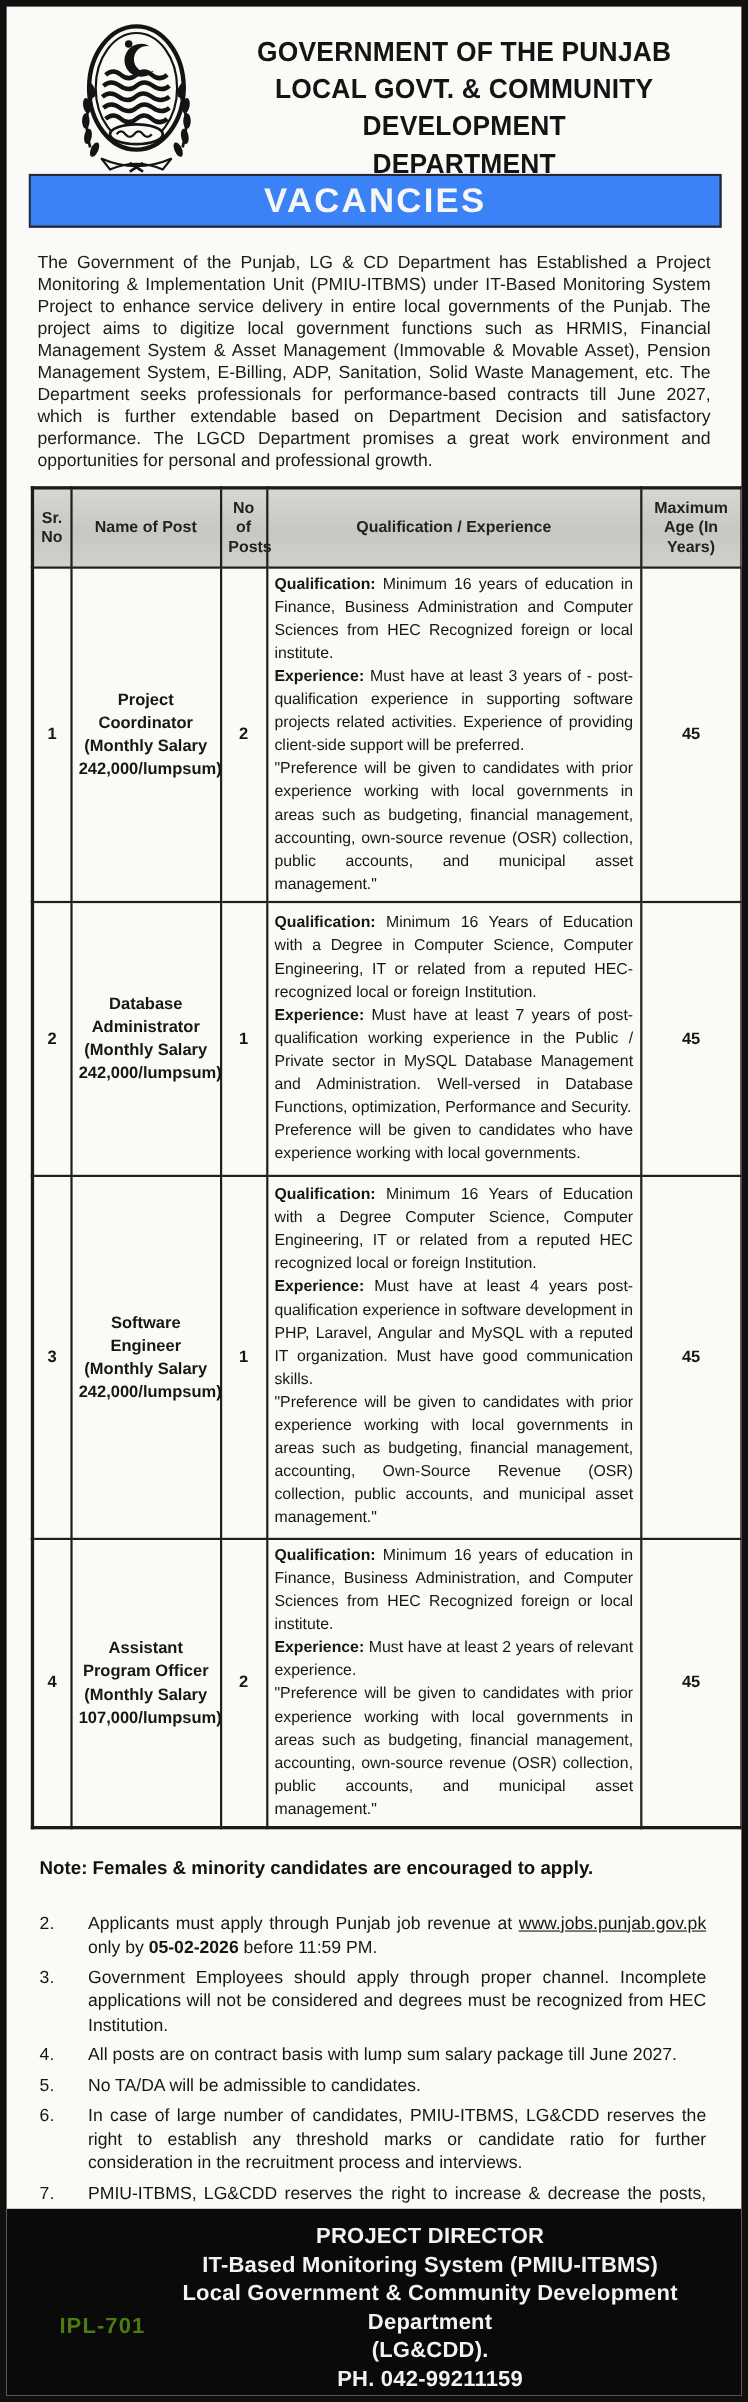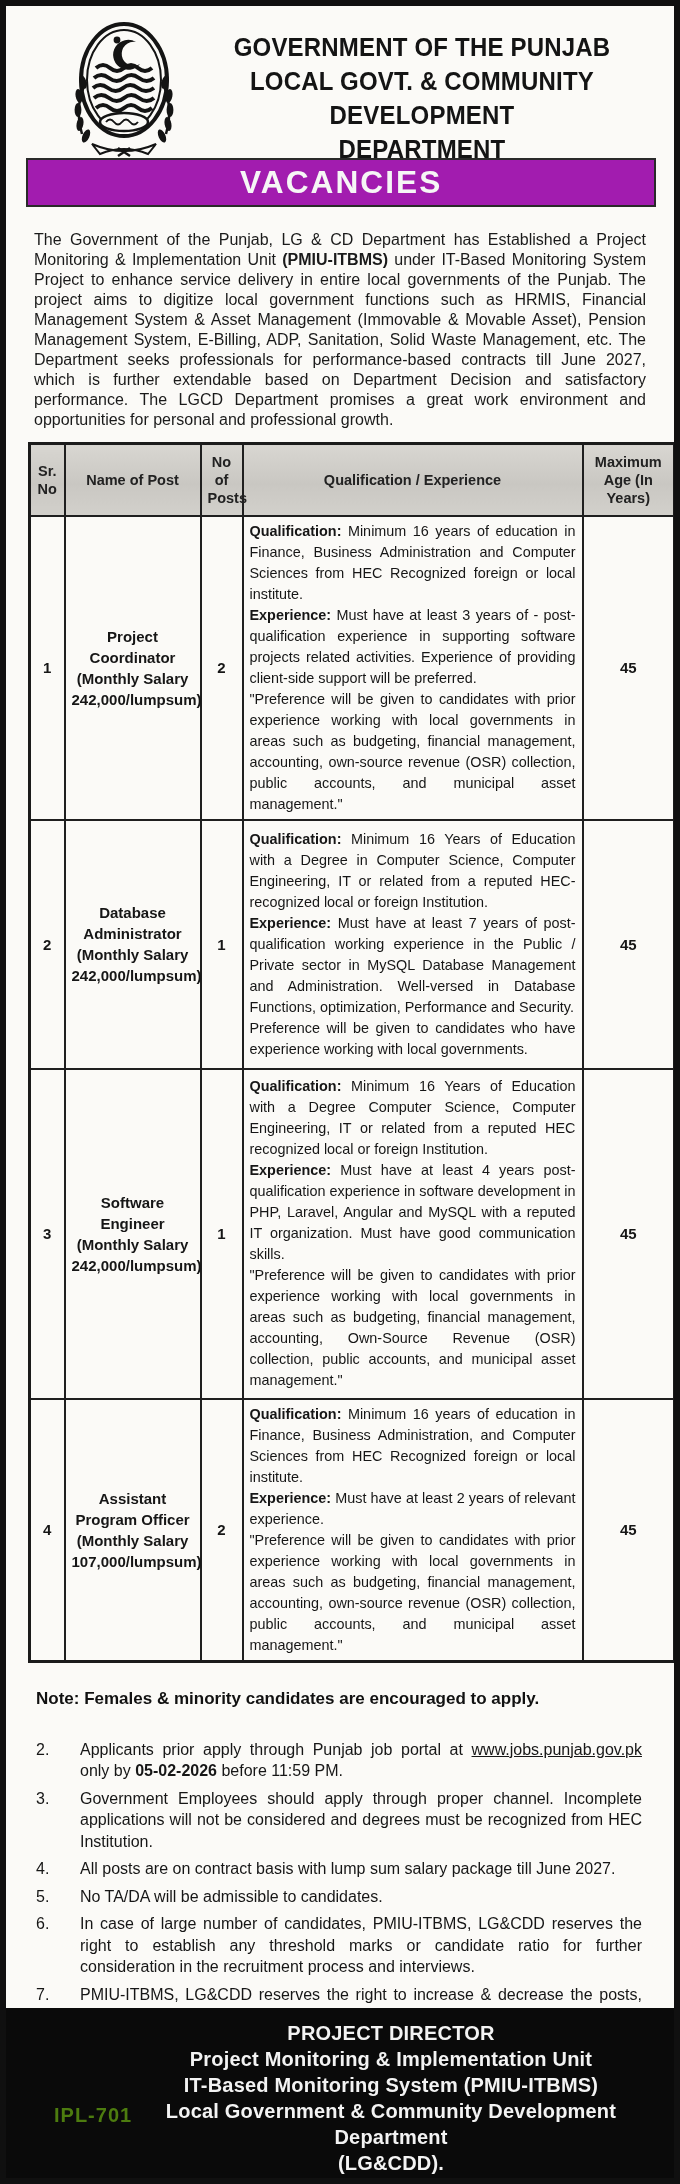--- a/index.html
+++ b/index.html
@@ -12,34 +12,34 @@
   
   .masthead { display:flex; padding:8px 16px 0 28px; height:148px;margin-left:28px; }
   .logo-wrap { width:128px; flex:0 0 128px; padding-top:2px; }
   .titles { flex:1; text-align:center; padding:16px 8px 0 4px; }
   .titles .t-line {
     font-weight:bold; font-size:25px; line-height:34px; letter-spacing:0.2px;
     color:#141414; transform:scaleX(0.96); transform-origin:center;
   }
   
   .banner {
-    margin:4px 18px 0 20px; height:49px; background:#a21caf;
+    margin:4px 18px 0 20px; height:49px; background:#3b82f6;
     display:flex; align-items:center; justify-content:center;
     box-shadow:0 0 0 2px #2a2a2a inset;
   }
   .banner span {
     color:#f6f6f6; font-weight:bold; font-size:31px; letter-spacing:2px;
     transform:scaleX(1.02);
   }
   
   .intro {
     margin:23px 28px 0 28px; font-size:16px; line-height:20px;
     text-align:justify; color:#1a1a1a;
   }
-  .intro b { font-weight:bold; }
+  .intro b { font-weight:normal; }
   
   table.vac {
     margin:12px 0 0 22px; border-collapse:collapse; table-layout:fixed;
     width:645px; border:3px solid #1b1b1b;
   }
   table.vac th, table.vac td {
     border:2px solid #1f1f1f; vertical-align:middle; padding:4px 6px;
   }
   table.vac thead th {
     background:linear-gradient(180deg,#d8d6d1 0%,#c9c7c2 55%,#d2d0cb 100%);
@@ -206,21 +206,21 @@
         <td class="c-age">45</td>
       </tr>
     </tbody>
   </table>
 
   <div class="note">Note: Females &amp; minority candidates are encouraged to apply.</div>
 
   <div class="instructions">
     <div class="ins-item">
       <div class="ins-num">2.</div>
-      <div class="ins-text"><span>Applicants prior apply through Punjab job portal at </span><span class="link">www.jobs.punjab.gov.pk</span><span> only by </span><b>05-02-2026</b><span> before 11:59 PM.</span></div>
+      <div class="ins-text"><span>Applicants must apply through Punjab job revenue at </span><span class="link">www.jobs.punjab.gov.pk</span><span> only by </span><b>05-02-2026</b><span> before 11:59 PM.</span></div>
     </div>
     <div class="ins-item">
       <div class="ins-num">3.</div>
       <div class="ins-text">Government Employees should apply through proper channel. Incomplete applications will not be considered and degrees must be recognized from HEC Institution.</div>
     </div>
     <div class="ins-item">
       <div class="ins-num">4.</div>
       <div class="ins-text">All posts are on contract basis with lump sum salary package till June 2027.</div>
     </div>
     <div class="ins-item">
@@ -234,21 +234,20 @@
     <div class="ins-item">
       <div class="ins-num">7.</div>
       <div class="ins-text">PMIU-ITBMS, LG&amp;CDD reserves the right to increase &amp; decrease the posts, accept/reject or cancel any application or recruitment process without providing any reason.</div>
     </div>
   </div>
 
   <div class="footer">
     <div class="ipl">IPL-701</div>
     <div class="f-lines">
       <div class="f-line">PROJECT DIRECTOR</div>
-      <div class="f-line">Project Monitoring &amp; Implementation Unit</div>
       <div class="f-line">IT-Based Monitoring System (PMIU-ITBMS)</div>
       <div class="f-line">Local Government &amp; Community Development Department</div>
       <div class="f-line">(LG&amp;CDD).</div>
       <div class="f-line">PH. 042-99211159</div>
     </div>
   </div>
 
 </div>
 
 </body></html>

